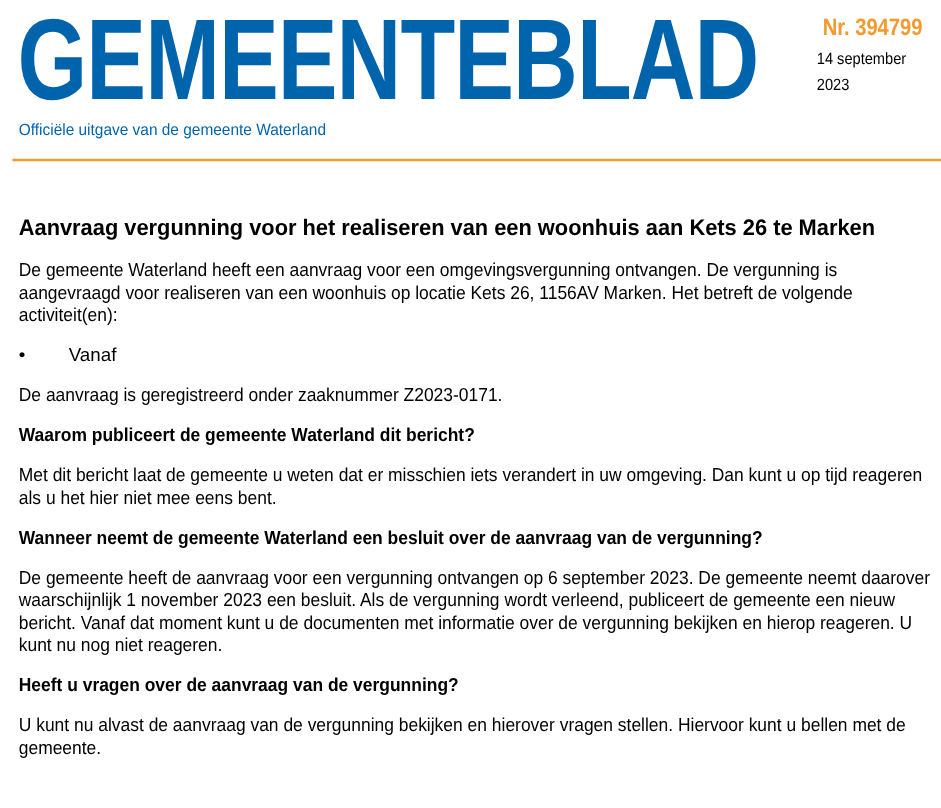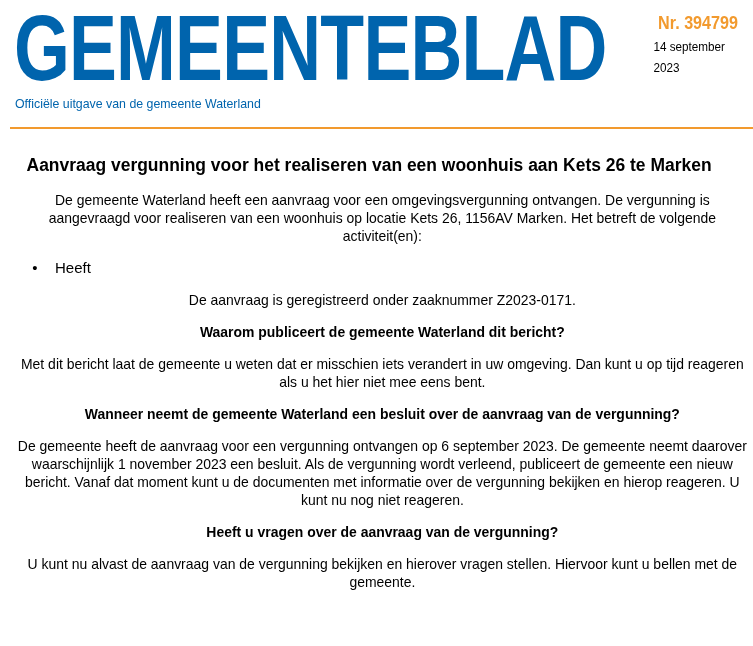--- a/index.html
+++ b/index.html
@@ -80,23 +80,22 @@
       position: absolute;
       left: 10px;
       top: 127px;
       width: 743px;
       height: 2px;
       background: #f29a2e;
     }
     .content {
       position: absolute;
       left: 15px;
-      top: 152px;
+      top: 169px;
       width: 730px;
-      text-align: center;
     }
     .doc-title {
       font-size: 18px;
       font-weight: bold;
       line-height: 27px;
       margin: 0 0 12px 0;
       transform: scaleX(0.97);
       transform-origin: left top;
     }
     p {
@@ -146,21 +145,21 @@
 </header>
 
 <main class="content">
   <h1 class="doc-title">Aanvraag vergunning voor het realiseren van een woonhuis aan Kets 26 te Marken</h1>
 
   <p>De gemeente Waterland heeft een aanvraag voor een omgevingsvergunning ontvangen. De vergunning is aangevraagd voor realiseren van een woonhuis op locatie Kets 26, 1156AV Marken. Het betreft de volgende activiteit(en):</p>
 
   <ul class="bullet-list">
     <li class="bullet-item">
       <span class="bullet-glyph">•</span>
-      <span>Heeft</span>
+      <span>Vanaf</span>
     </li>
   </ul>
 
   <p>De aanvraag is geregistreerd onder zaaknummer Z2023-0171.</p>
 
   <h2>Waarom publiceert de gemeente Waterland dit bericht?</h2>
   <p>Met dit bericht laat de gemeente u weten dat er misschien iets verandert in uw omgeving. Dan kunt u op tijd reageren als u het hier niet mee eens bent.</p>
 
   <h2>Wanneer neemt de gemeente Waterland een besluit over de aanvraag van de vergunning?</h2>
   <p>De gemeente heeft de aanvraag voor een vergunning ontvangen op 6 september 2023. De gemeente neemt daarover waarschijnlijk 1 november 2023 een besluit. Als de vergunning wordt verleend, publiceert de gemeente een nieuw bericht. Vanaf dat moment kunt u de documenten met informatie over de vergunning bekijken en hierop reageren. U kunt nu nog niet reageren.</p>

